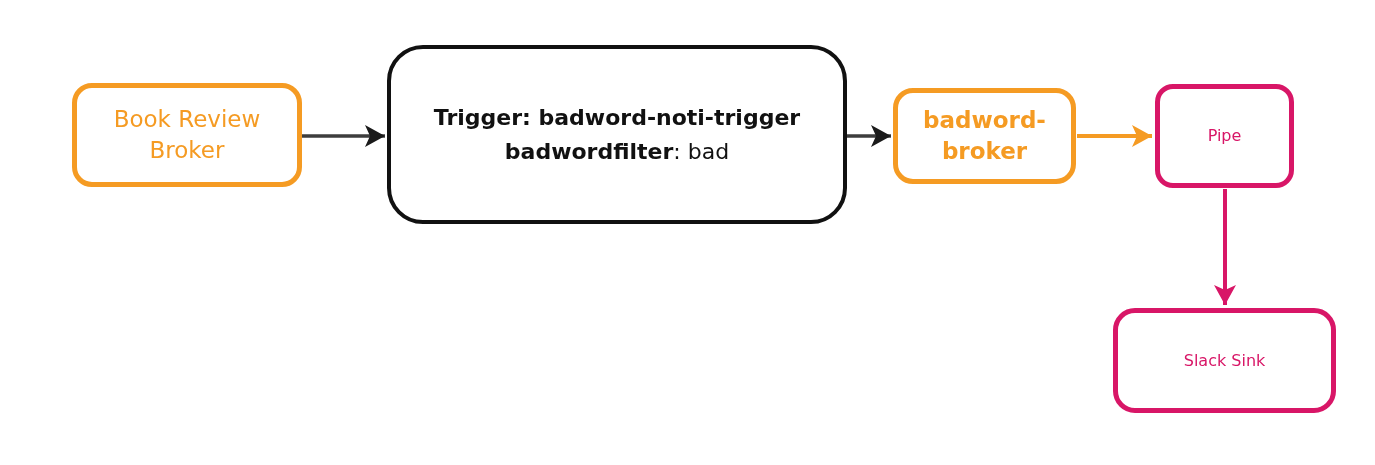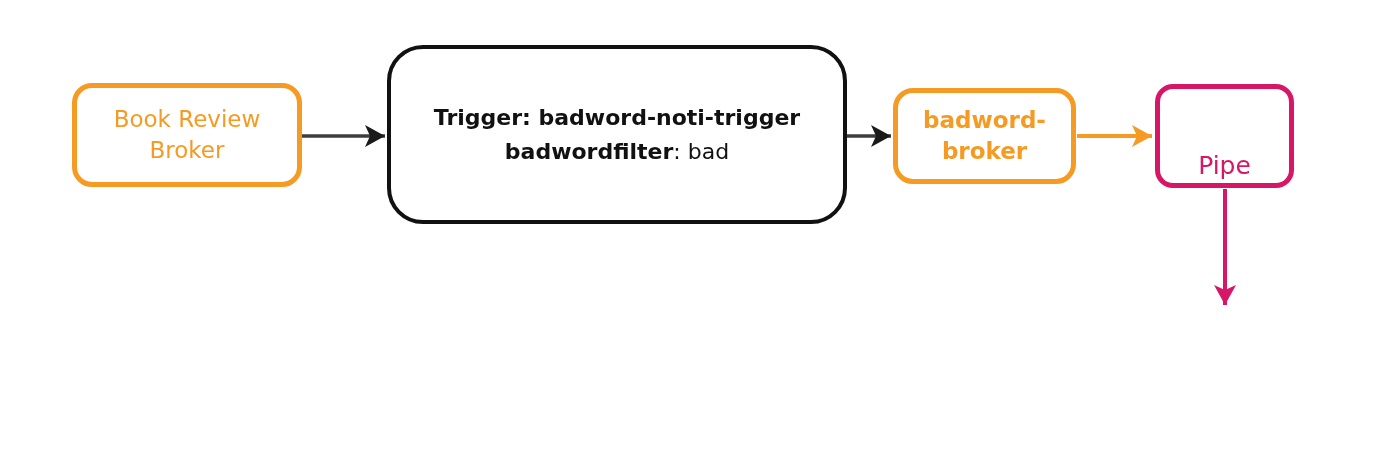--- a/index.html
+++ b/index.html
@@ -34,22 +34,21 @@
   .node-orange {
     border: 5px solid var(--orange);
     color: var(--orange);
     border-radius: 20px;
     font-size: 23px;
   }
   .node-pink {
     border: 5px solid var(--pink);
     color: var(--pink);
     border-radius: 18px;
-    font-size: 25px;
-    align-items: flex-end;
+    font-size: 16px;
   }
   .node-dark {
     border: 4px solid var(--node-dark);
     color: var(--node-dark);
     border-radius: 36px;
     font-size: 22px;
   }
   #node-book-review-broker { left: 53px;  top: 83px;  width: 230px; height: 104px; margin-left: 19px; }
   #node-book-review-broker .label { max-width: 170px; }
   #node-trigger             { left: 387px; top: 45px;  width: 460px; height: 179px; }
@@ -108,14 +107,17 @@
   </div>
 
   <div class="node node-orange" id="node-badword-broker">
     <span class="label">badword-broker</span>
   </div>
 
   <div class="node node-pink" id="node-pipe">
     <span class="label">Pipe</span>
   </div>
 
+  <div class="node node-pink" id="node-slack-sink">
+    <span class="label">Slack Sink</span>
+  </div>
 
 </div>
 
 </body></html>

